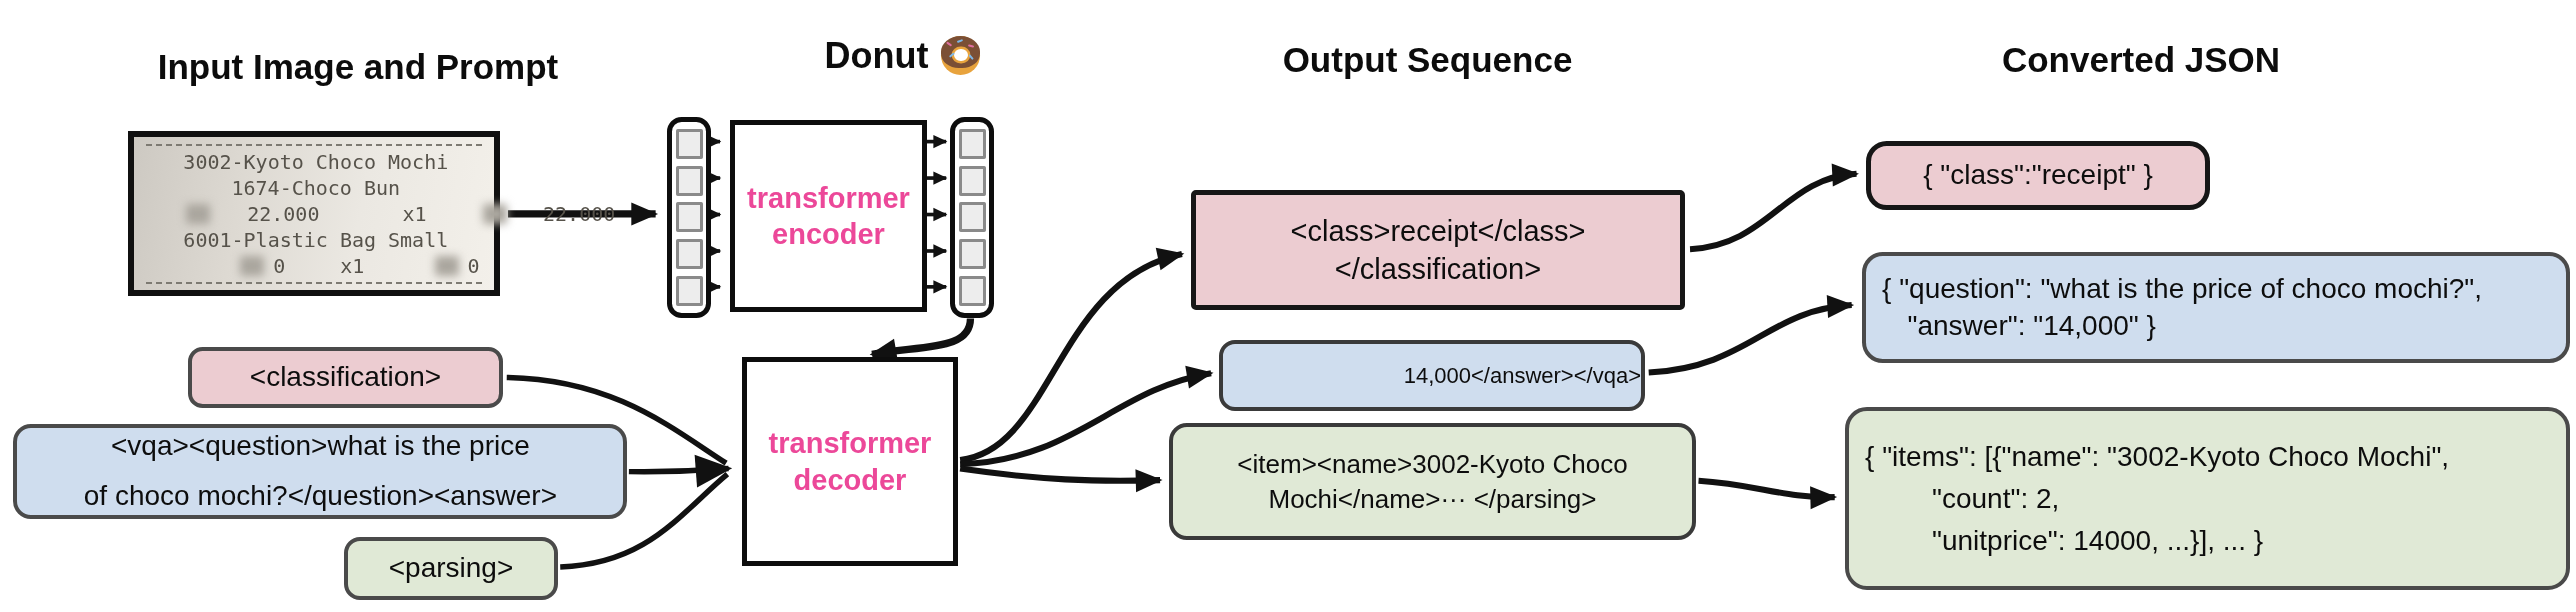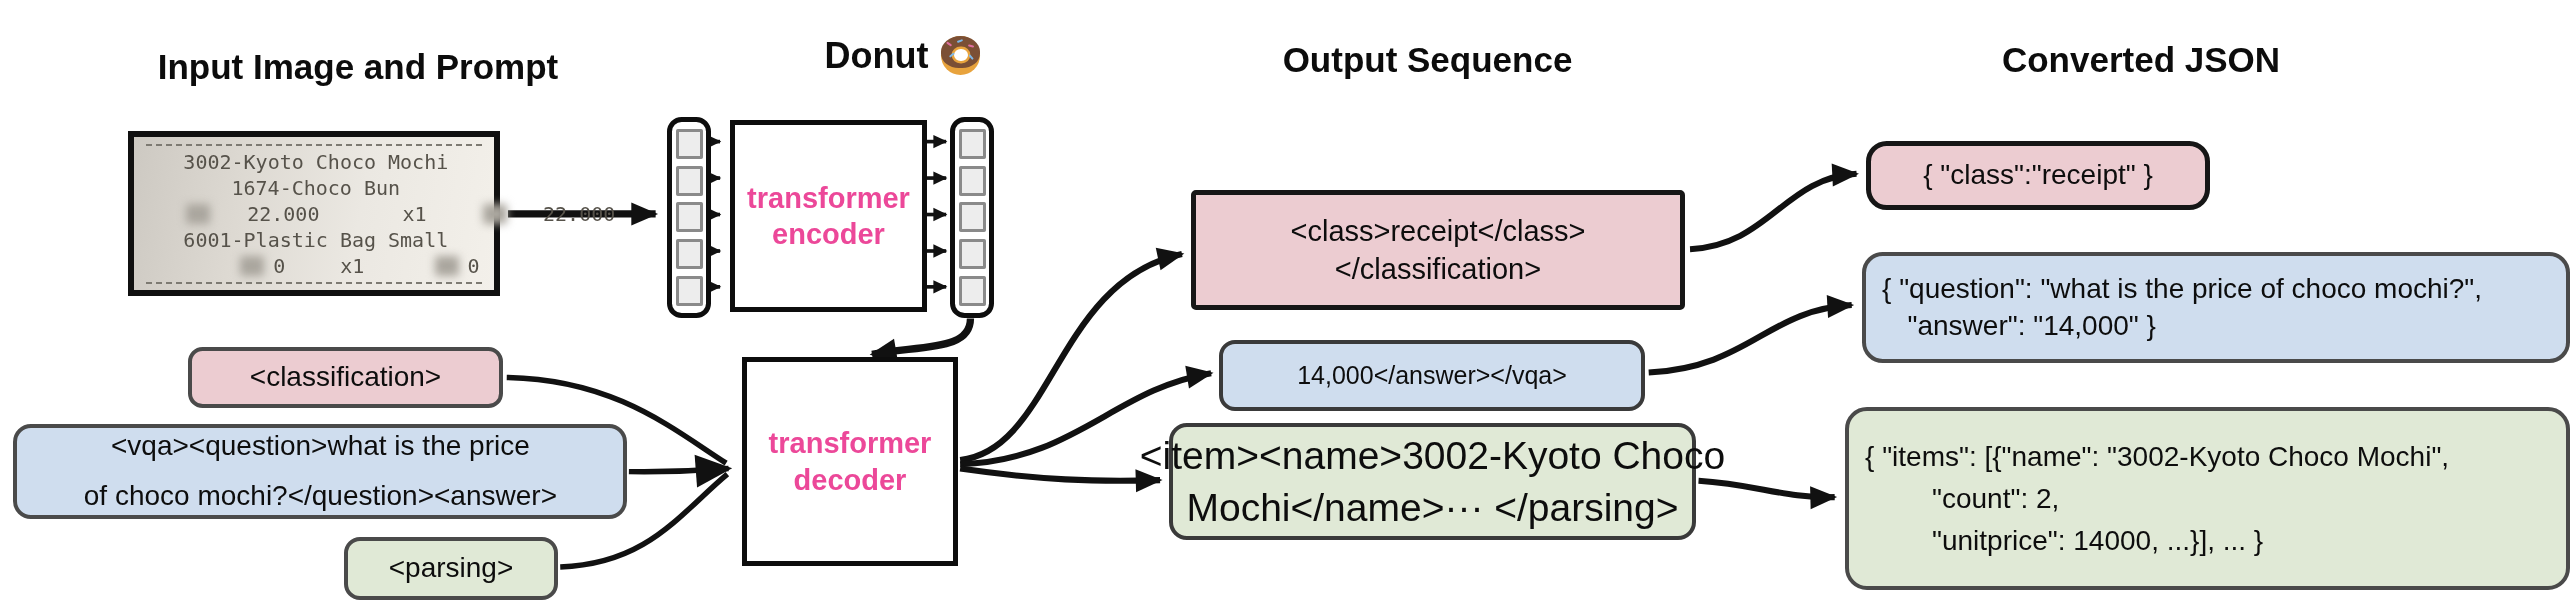--- a/index.html
+++ b/index.html
@@ -200,25 +200,25 @@
 
   <div class="abs tagbox green gray-border" style="left:344px; top:537px; width:214px; height:63px; border-radius:16px;">
     <span>&lt;parsing&gt;</span>
   </div>
 
   <div class="abs tagbox pink dark-border" style="left:1191px; top:190px; width:494px; height:120px; border-radius:5px; font-size:29px;">
     <span>&lt;class&gt;receipt&lt;/class&gt;</span>
     <span>&lt;/classification&gt;</span>
   </div>
 
-  <div class="abs tagbox blue mid-border" style="left:1219px; top:340px; width:426px; height:71px; border-radius:16px; font-size:25px;">
+  <div class="abs tagbox blue mid-border" style="left:1219px; top:340px; width:426px; height:71px; border-radius:16px; font-size:22px;align-items:flex-end;">
     <span>14,000&lt;/answer&gt;&lt;/vqa&gt;</span>
   </div>
 
-  <div class="abs tagbox green mid-border" style="left:1169px; top:423px; width:527px; height:117px; border-radius:18px; font-size:39px;">
+  <div class="abs tagbox green mid-border" style="left:1169px; top:423px; width:527px; height:117px; border-radius:18px; font-size:26px;">
     <span>&lt;item&gt;&lt;name&gt;3002-Kyoto Choco</span>
     <span>Mochi&lt;/name&gt;··· &lt;/parsing&gt;</span>
   </div>
 
   <div class="abs tagbox pink dark-border" style="left:1866px; top:141px; width:344px; height:69px; border-radius:20.7px;">
     <span>{ "class":"receipt" }</span>
   </div>
 
   <div class="abs tagbox blue gray-border leftalign" style="left:1862px; top:252px; width:708px; height:111px; border-radius:20.7px; padding-left:16px;">
     <span>{ "question": "what is the price of choco mochi?",</span>

